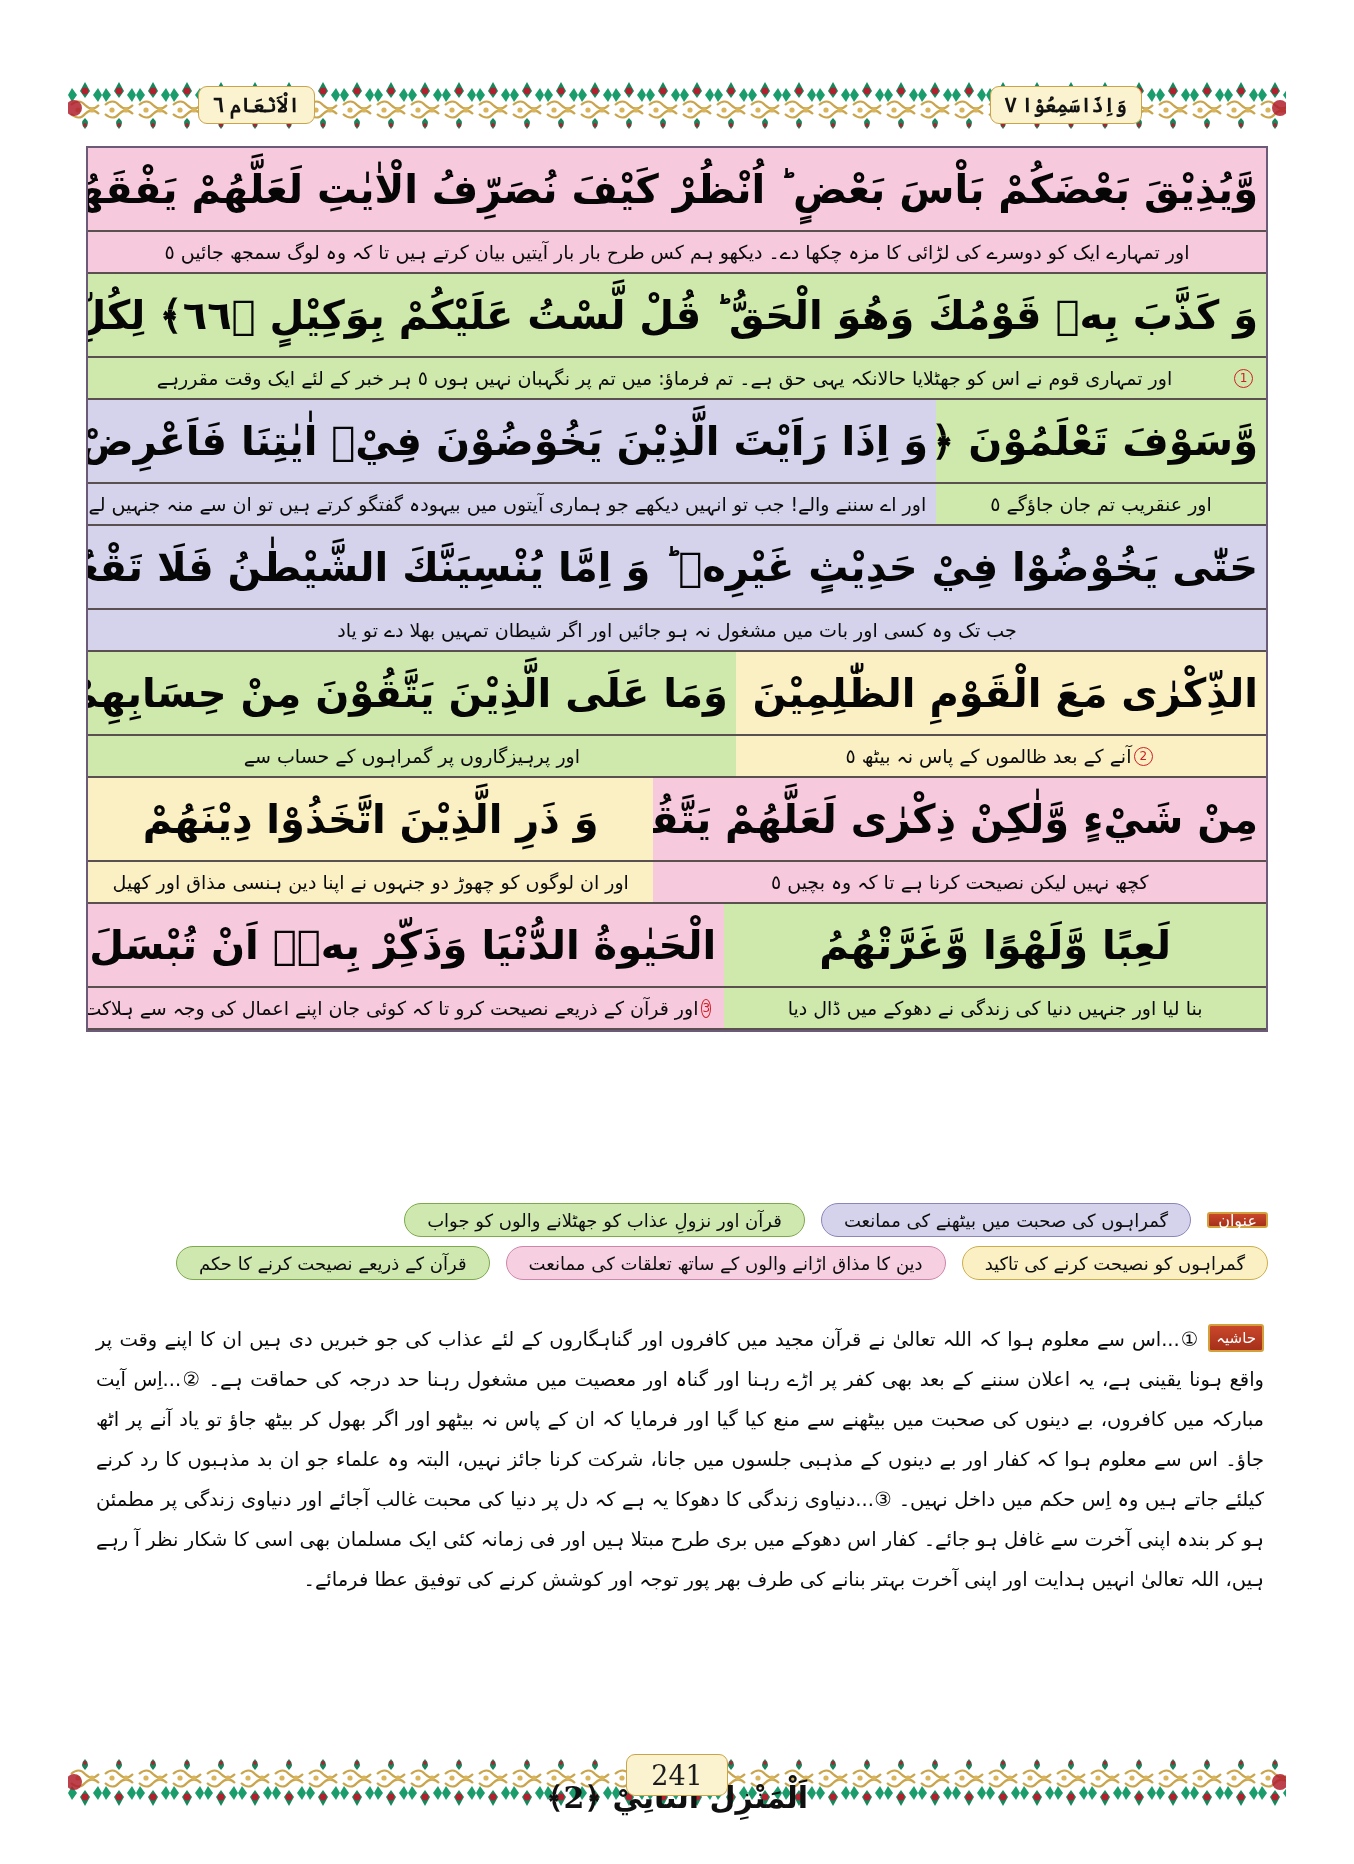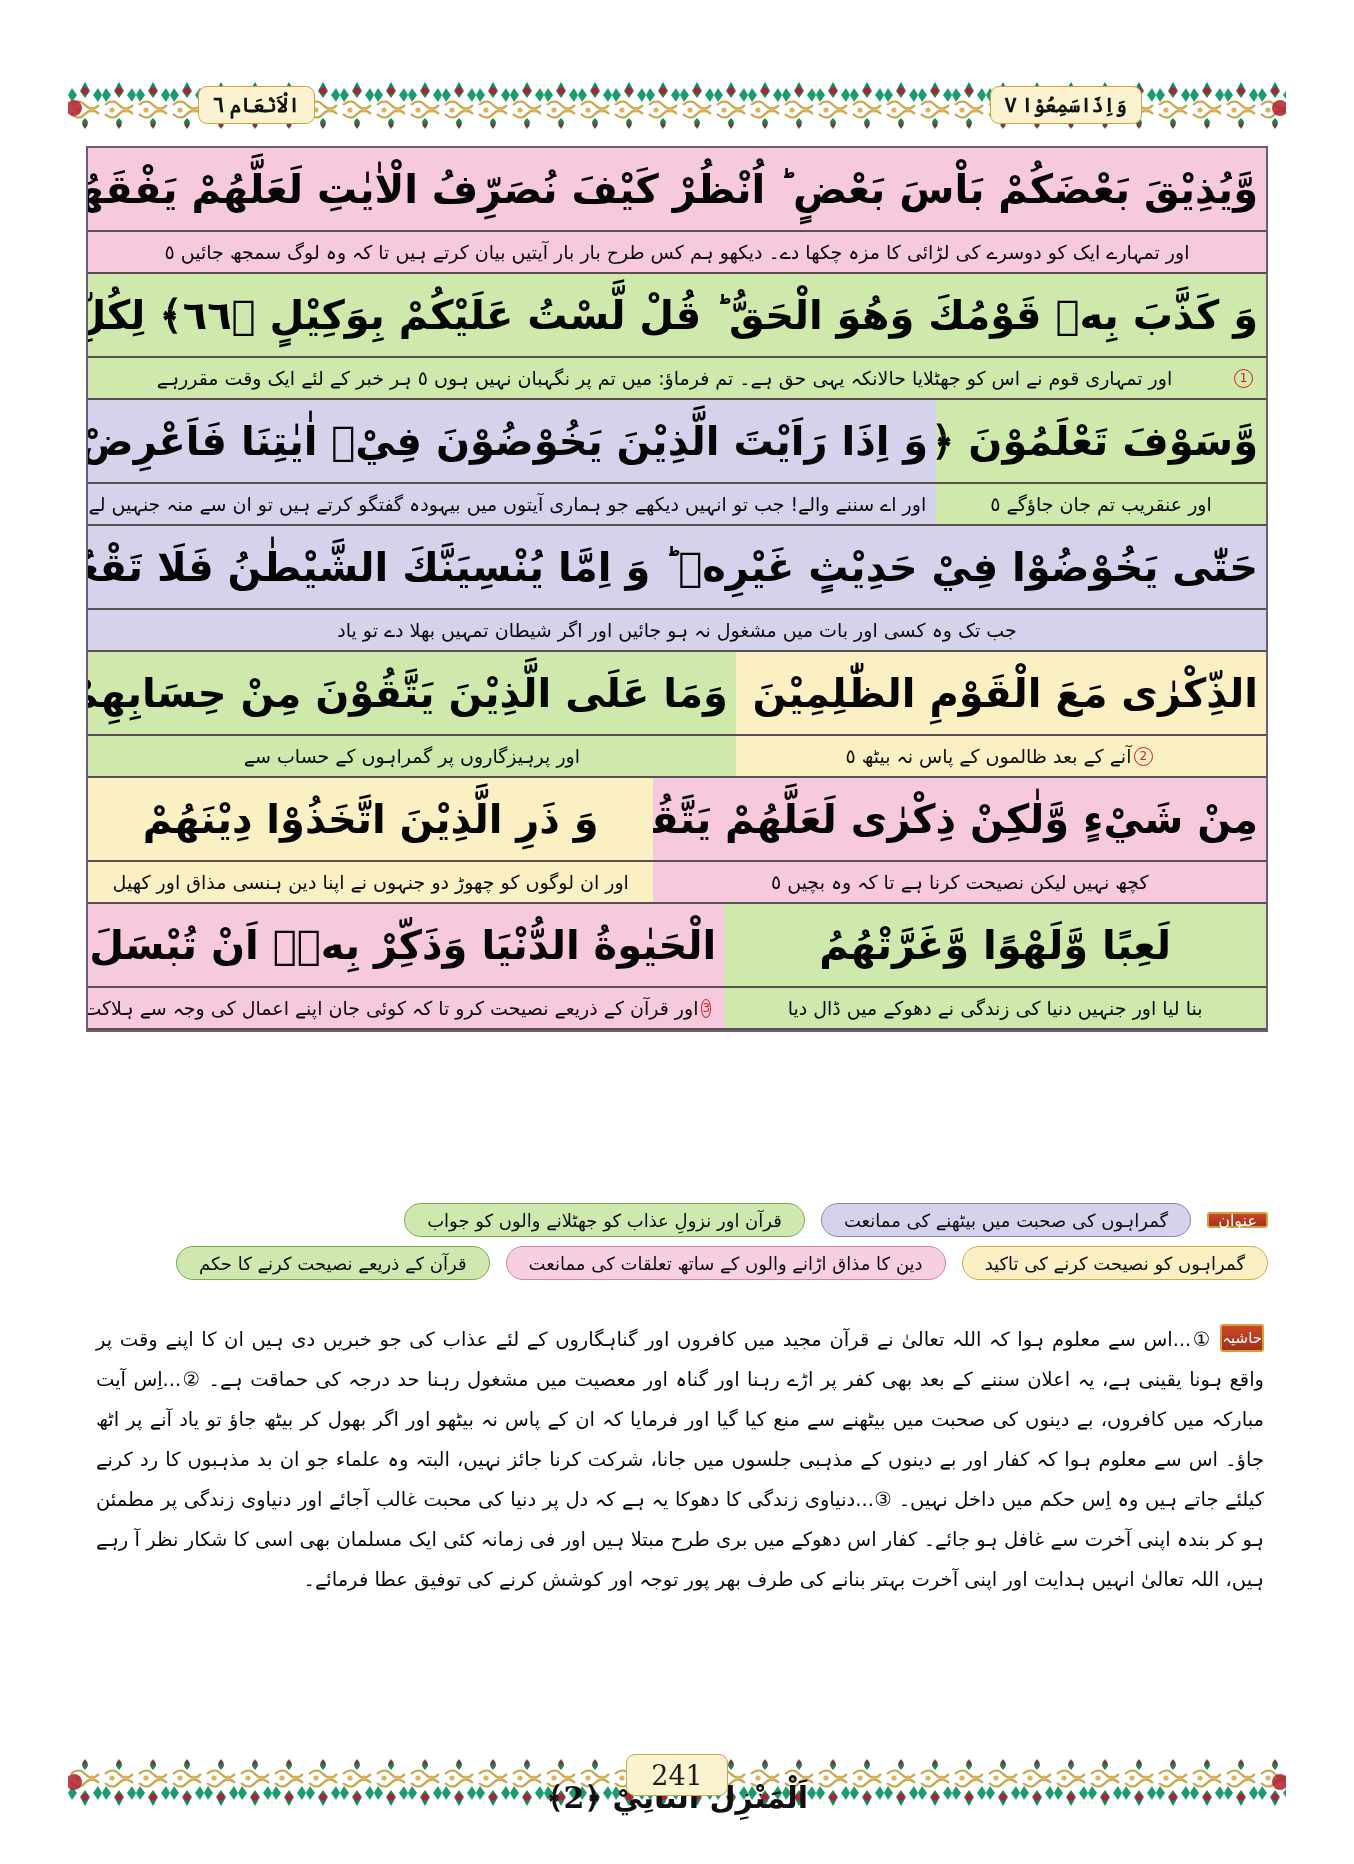--- a/index.html
+++ b/index.html
@@ -229,21 +229,21 @@
   }
   .hashia-badge {
     float: right;
     background-image: linear-gradient(180deg,#c9472a 0%, #a6301a 100%);
     border: 2px solid #d4a03c;
     border-radius: 3px;
     height: 28px;
     display: flex;
     align-items: center;
     justify-content: center;
-    padding: 0 0;
+    padding: 0 6px;
     color: #fff;
     font-size: 15px;
     margin-left: 10px;
     margin-top: 4px;
     box-sizing: border-box;
   }
   .footnote-text {
     font-family: "DejaVu Sans", "Liberation Sans", sans-serif;
     font-size: 19.5px;
     line-height: 2.05;

